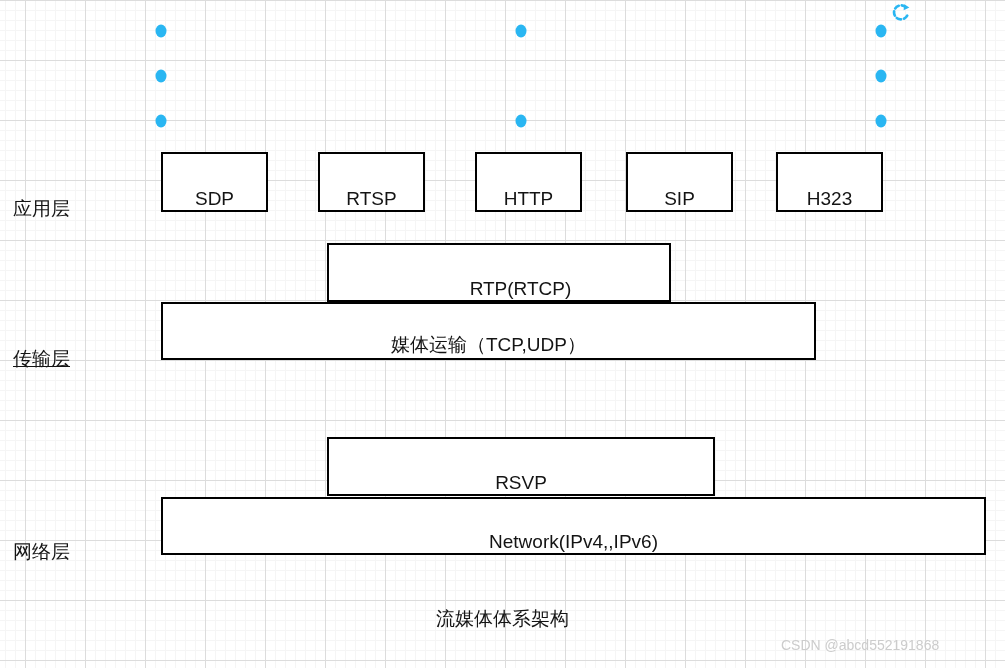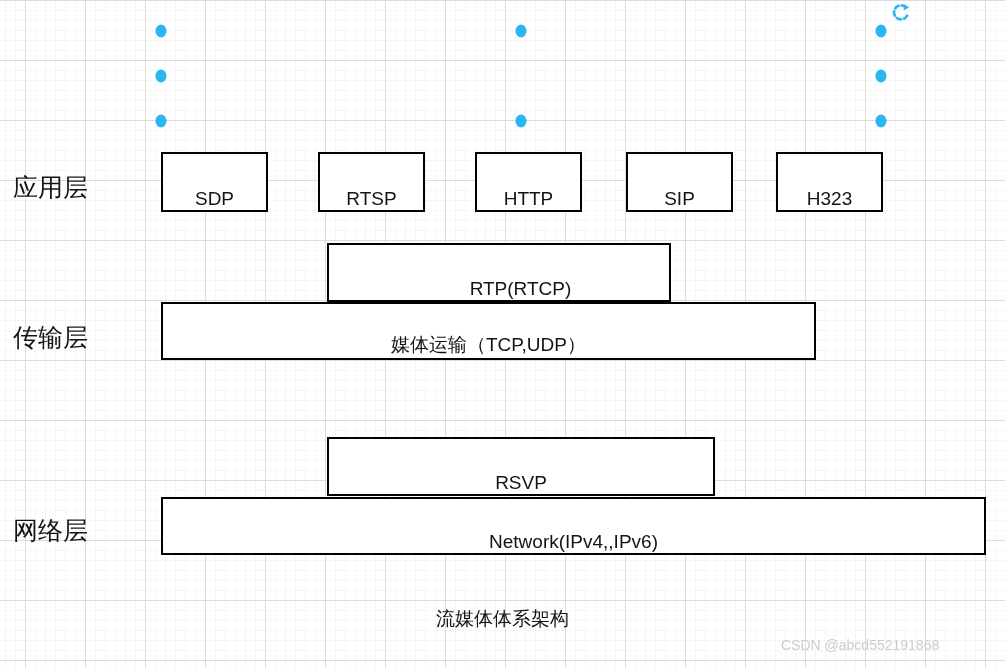--- a/index.html
+++ b/index.html
@@ -17,21 +17,21 @@
     background-position: 25px 0, 0 0, 5px 0, 0 0;
   }
 
   .shape {
     position:absolute; background:#ffffff; border:2px solid #000000;
     display:flex; align-items:flex-end; justify-content:center;
     font-size:19px; color:#141414; white-space:nowrap;
   }
 
   .layer-label {
-    position:absolute; font-size:25px; color:#141414; white-space:nowrap;
+    position:absolute; font-size:19px; color:#141414; white-space:nowrap;margin-top:25px;
   }
 
   
   .selected-shape {
     position:absolute; left:161px; top:31px; width:720px; height:90px;
     background:#ffffff; border:2px solid #29b6f2;
     display:flex; align-items:center; justify-content:center;
     font-size:19px; color:#141414;
   }
   .selected-shape .dash-overlay {
@@ -88,21 +88,21 @@
   <div class="shape" style="left:318px; top:152px; width:107px; height:60px;">
     <span>RTSP</span>
   </div>
   <div class="shape" style="left:626px; top:152px; width:107px; height:60px;">
     <span>SIP</span>
   </div>
   <div class="shape" style="left:776px; top:152px; width:107px; height:60px;">
     <span>H323</span>
   </div>
 
-  <div class="layer-label" style="left:13px; top:321px;">传输层</div>
+  <div class="layer-label" style="left:13px; top:321px;text-decoration:underline;">传输层</div>
 
   <div class="shape" style="left:327px; top:243px; width:344px; height:59px;padding-left:43px;">
     <span>RTP(RTCP)</span>
   </div>
   <div class="shape" style="left:161px; top:302px; width:655px; height:58px;">
     <span>媒体运输（TCP,UDP）</span>
   </div>
 
   <div class="layer-label" style="left:13px; top:514px;">网络层</div>
 

